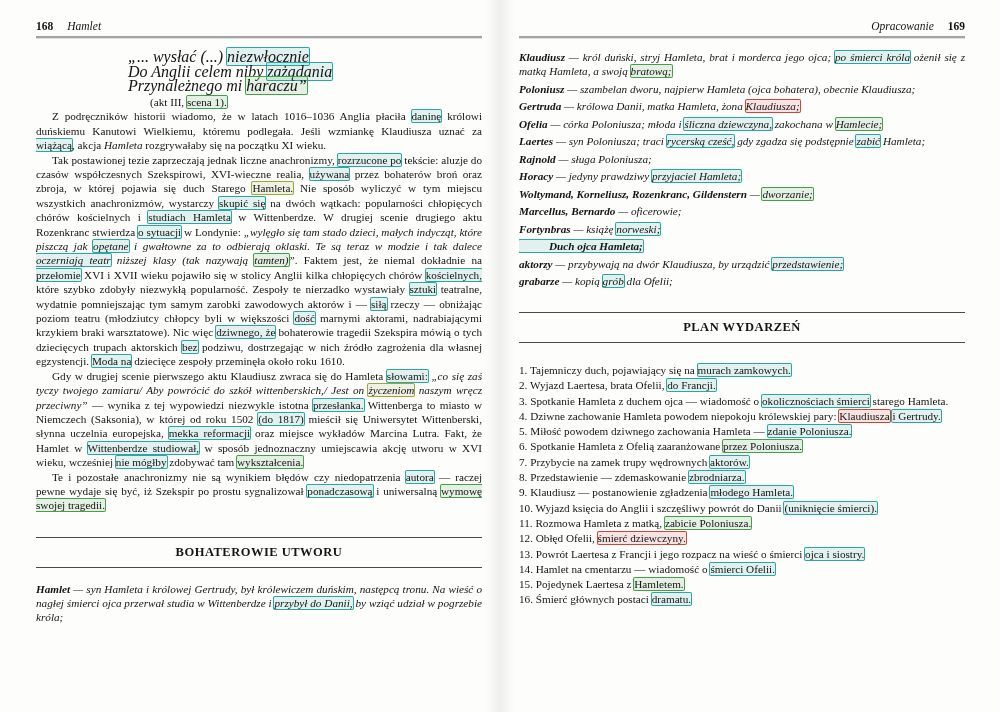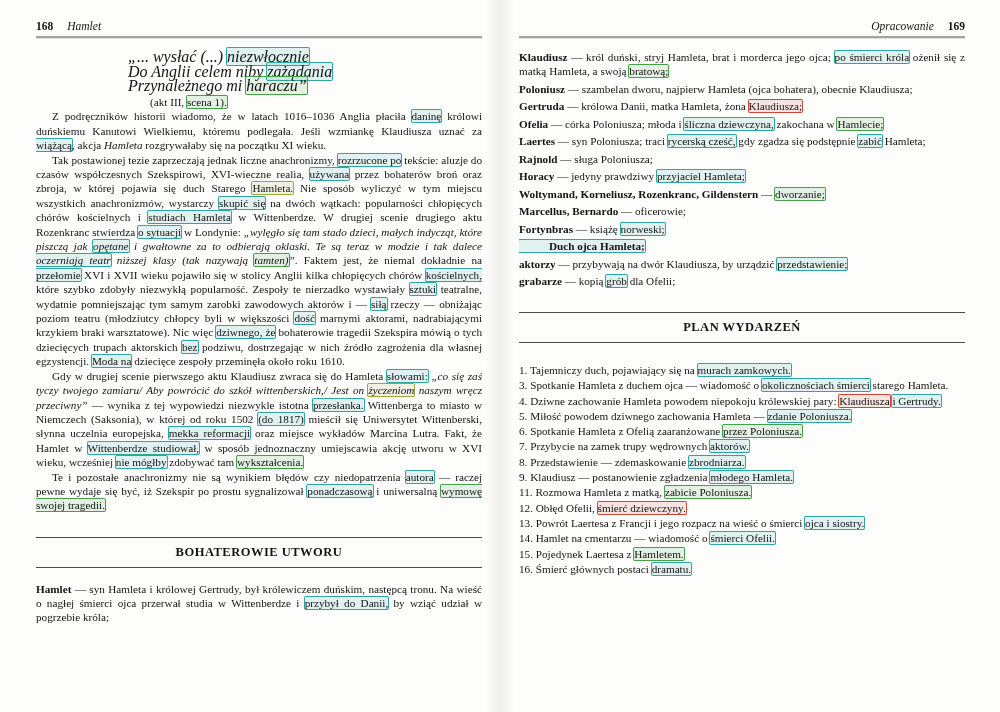--- a/index.html
+++ b/index.html
@@ -23,21 +23,21 @@
 
   .bodytext{font-size:11.2px;line-height:14.4px;text-align:justify;}
   .para{margin:0;}
   .para.indent{text-indent:16px;}
 
   .heading-block{margin-top:24px;}
   .heading-rule{border-top:1px solid #4a4a4a;height:0;}
   .section-title{margin:7px 0;text-align:center;font-size:12.5px;font-weight:bold;letter-spacing:0.5px;}
 
   .charlist{margin-top:12px;font-size:11.2px;}
-  .charp{margin:0 0 3.5px 0;line-height:14px;text-align:justify;}
+  .charp{margin:0 0 3.5px 0;line-height:14px;text-align:justify;font-style:italic;}
 
   .events{margin-top:20px;font-size:11.2px;}
   .event{padding-left:20px;text-indent:-20px;line-height:14.3px;margin-bottom:1px;}
 
   .after-heading{margin-top:14px;}
 
   .bd{font-weight:bold;}
   .it{font-style:italic;}
   .hl{border-radius:1px;}
 </style>
@@ -105,27 +105,29 @@
       </div>
 
     <div class="heading-block">
       <div class="heading-rule"></div>
       <h2 class="section-title">PLAN WYDARZEŃ</h2>
       <div class="heading-rule"></div>
     </div>
 
     <div class="events">
         <div class="event"><span>1. </span><span>Tajemniczy duch, pojawiający się na </span><span class="hl" style="box-shadow: rgb(43, 166, 160) 0px 0px 0px 1px; background-color: rgba(43, 166, 160, 0.133);">murach zamkowych.</span></div>
+        <div class="event"><span>2. </span><span>Wyjazd Laertesa, brata Ofelii, </span><span class="hl" style="box-shadow: rgb(43, 166, 160) 0px 0px 0px 1px; background-color: rgba(43, 166, 160, 0.133);">do Francji.</span></div>
         <div class="event"><span>3. </span><span>Spotkanie Hamleta z duchem ojca — wiadomość o </span><span class="hl" style="box-shadow: rgb(43, 166, 160) 0px 0px 0px 1px; background-color: rgba(43, 166, 160, 0.133);">okolicznościach śmierci</span><span> starego Hamleta.</span></div>
         <div class="event"><span>4. </span><span>Dziwne zachowanie Hamleta powodem niepokoju królewskiej pary: </span><span class="hl" style="box-shadow: rgb(208, 69, 58) 0px 0px 0px 1px; background-color: rgba(208, 69, 58, 0.133);">Klaudiusza</span><span> </span><span class="hl" style="box-shadow: rgb(43, 166, 160) 0px 0px 0px 1px; background-color: rgba(43, 166, 160, 0.133);">i Gertrudy.</span></div>
         <div class="event"><span>5. </span><span>Miłość powodem dziwnego zachowania Hamleta — </span><span class="hl" style="box-shadow: rgb(43, 166, 160) 0px 0px 0px 1px; background-color: rgba(43, 166, 160, 0.133);">zdanie Poloniusza.</span></div>
         <div class="event"><span>6. </span><span>Spotkanie Hamleta z Ofelią zaaranżowane </span><span class="hl" style="box-shadow: rgb(67, 160, 71) 0px 0px 0px 1px; background-color: rgba(67, 160, 71, 0.133);">przez Poloniusza.</span></div>
         <div class="event"><span>7. </span><span>Przybycie na zamek trupy wędrownych </span><span class="hl" style="box-shadow: rgb(43, 166, 160) 0px 0px 0px 1px; background-color: rgba(43, 166, 160, 0.133);">aktorów.</span></div>
         <div class="event"><span>8. </span><span>Przedstawienie — zdemaskowanie </span><span class="hl" style="box-shadow: rgb(43, 166, 160) 0px 0px 0px 1px; background-color: rgba(43, 166, 160, 0.133); margin-top: 39px;">zbrodniarza.</span></div>
         <div class="event"><span>9. </span><span>Klaudiusz — postanowienie zgładzenia </span><span class="hl" style="box-shadow: rgb(43, 166, 160) 0px 0px 0px 1px; background-color: rgba(43, 166, 160, 0.133);">młodego Hamleta.</span></div>
+        <div class="event"><span>10. </span><span>Wyjazd księcia do Anglii i szczęśliwy powrót do Danii </span><span class="hl" style="box-shadow: rgb(43, 166, 160) 0px 0px 0px 1px; background-color: rgba(43, 166, 160, 0.133);">(uniknięcie śmierci).</span></div>
         <div class="event"><span>11. </span><span>Rozmowa Hamleta z matką, </span><span class="hl" style="box-shadow: rgb(67, 160, 71) 0px 0px 0px 1px; background-color: rgba(67, 160, 71, 0.133);">zabicie Poloniusza.</span></div>
         <div class="event"><span>12. </span><span>Obłęd Ofelii, </span><span class="hl" style="box-shadow: rgb(208, 69, 58) 0px 0px 0px 1px; background-color: rgba(208, 69, 58, 0.133);">śmierć dziewczyny.</span></div>
         <div class="event"><span>13. </span><span>Powrót Laertesa z Francji i jego rozpacz na wieść o śmierci </span><span class="hl" style="box-shadow: rgb(43, 166, 160) 0px 0px 0px 1px; background-color: rgba(43, 166, 160, 0.133);">ojca i siostry.</span></div>
         <div class="event"><span>14. </span><span>Hamlet na cmentarzu — wiadomość o </span><span class="hl" style="box-shadow: rgb(43, 166, 160) 0px 0px 0px 1px; background-color: rgba(43, 166, 160, 0.133);">śmierci Ofelii.</span></div>
         <div class="event"><span>15. </span><span>Pojedynek Laertesa z </span><span class="hl" style="box-shadow: rgb(67, 160, 71) 0px 0px 0px 1px; background-color: rgba(67, 160, 71, 0.133);">Hamletem.</span></div>
         <div class="event"><span>16. </span><span>Śmierć głównych postaci </span><span class="hl" style="box-shadow: rgb(43, 166, 160) 0px 0px 0px 1px; background-color: rgba(43, 166, 160, 0.133);">dramatu.</span></div>
       </div>
   </section>
 </div>
 

